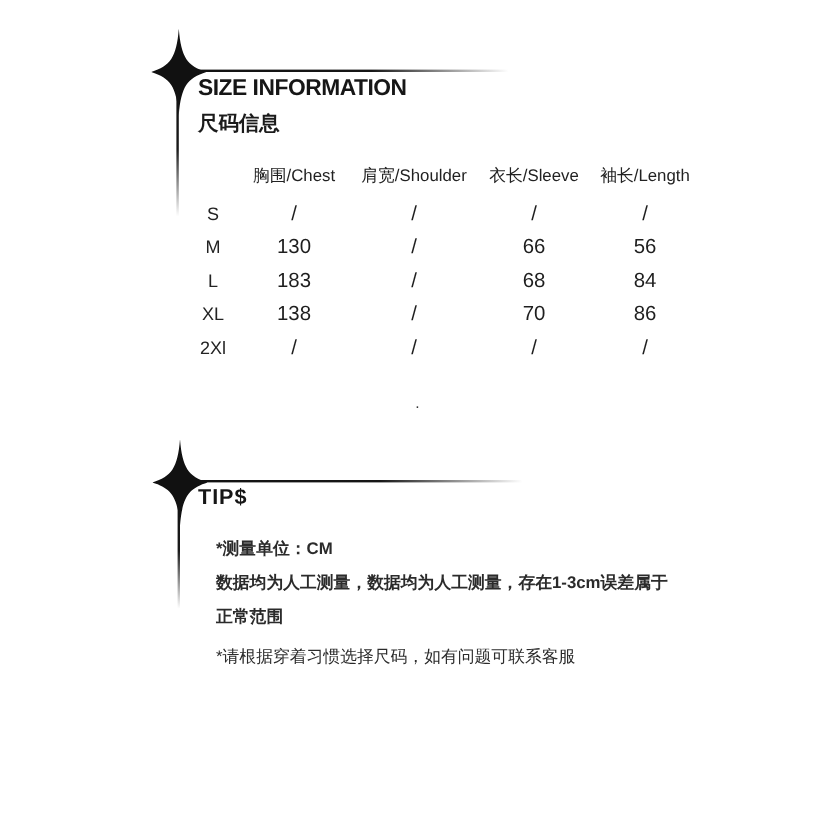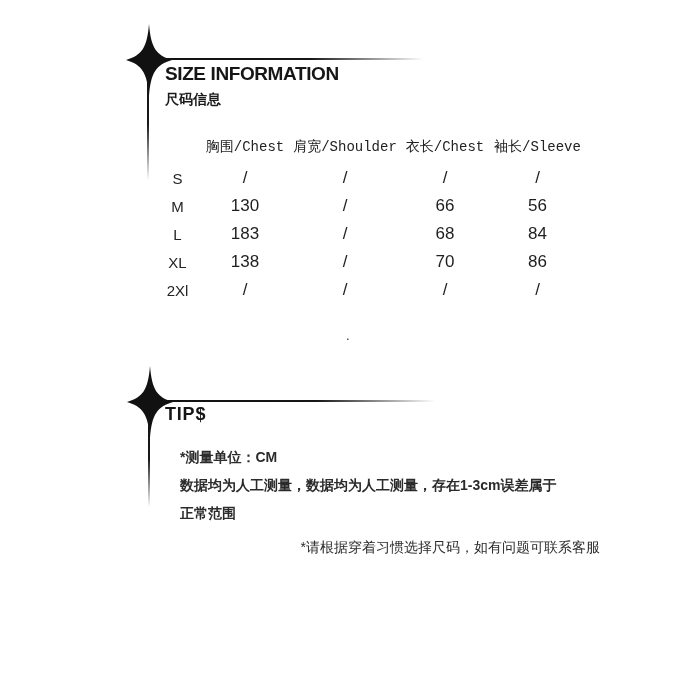--- a/index.html
+++ b/index.html
@@ -32,21 +32,21 @@
     font-size: 19px;
     letter-spacing: -0.4px;
     color: #161616;
     white-space: nowrap;
   }
   .section-subtitle {
     position: absolute;
     left: 165px;
     top: 91px;
     font-weight: 700;
-    font-size: 14px;
+    font-size: 17px;
     color: #1b1b1b;
     white-space: nowrap;
   }
   .size-table {
     position: absolute;
     left: 155px;
     top: 130px;
     width: 430px;
     display: grid;
     grid-template-columns: 45px 90px 110px 90px 95px;
@@ -55,21 +55,20 @@
   .size-table .cell {
     display: flex;
     align-items: center;
     justify-content: center;
     white-space: nowrap;
   }
   .size-table .th {
     font-size: 14px;
     font-weight: 500;
     color: #222222;
-    font-family: Liberation Mono, monospace;
   }
   .size-table .size-label {
     font-size: 15px;
     font-weight: 400;
     color: #232323;
   }
   .size-table .val {
     font-size: 17px;
     font-weight: 400;
     color: #1e1e1e;
@@ -95,21 +94,21 @@
   .tips-para {
     position: absolute;
     left: 180px;
     width: 420px;
     font-size: 14px;
     line-height: 28px;
     color: #2b2b2b;
   }
   .tips-para div { white-space: nowrap; }
   .p1 { top: 443px; font-weight: bold; }
-  .p2 { top: 533px; text-align: right; }
+  .p2 { top: 533px; }
   .p3 { top: 576px; }
 </style>
 </head>
 <body>
 
 <div class="page">
 
   <svg class="sparkle" style="left:126px; top:24px;" width="46" height="72" viewBox="0 0 46 72">
     <path d="M23 0 C25 24 30 31 46 36 C30 41 25 48 23 72 C21 48 16 41 0 36 C16 31 21 24 23 0 Z" fill="#111111"></path>
   </svg>
@@ -117,22 +116,22 @@
   <div class="vline" style="left:147px; top:74px; height:112px;"></div>
 
   <div class="section-title" style="top:63px;">SIZE INFORMATION</div>
   <div class="section-subtitle">尺码信息</div>
 
   <div class="size-table">
 
     <div class="cell th"></div>
     <div class="cell th">胸围/Chest</div>
     <div class="cell th">肩宽/Shoulder</div>
-    <div class="cell th">衣长/Chest</div>
-    <div class="cell th">袖长/Sleeve</div>
+    <div class="cell th">衣长/Sleeve</div>
+    <div class="cell th">袖长/Length</div>
 
     <div class="cell size-label">S</div>
     <div class="cell val">/</div>
     <div class="cell val">/</div>
     <div class="cell val">/</div>
     <div class="cell val">/</div>
 
     <div class="cell size-label">M</div>
     <div class="cell val">130</div>
     <div class="cell val">/</div>

